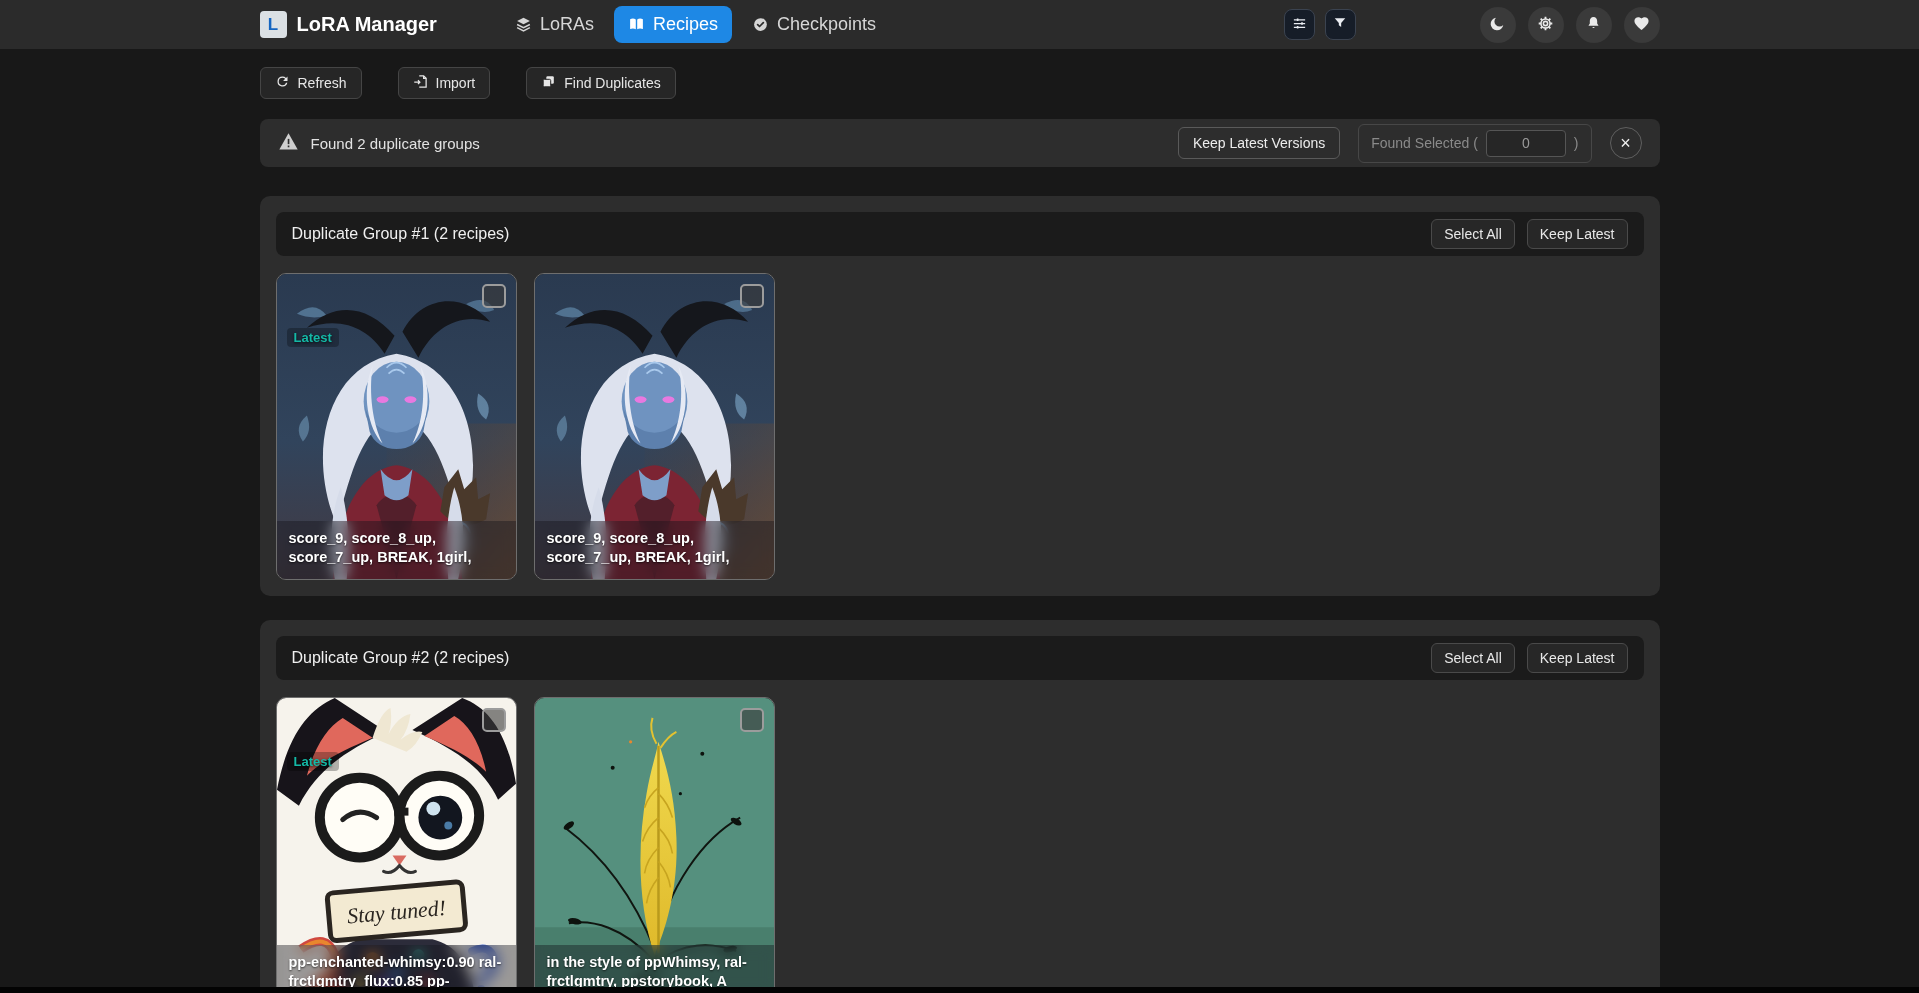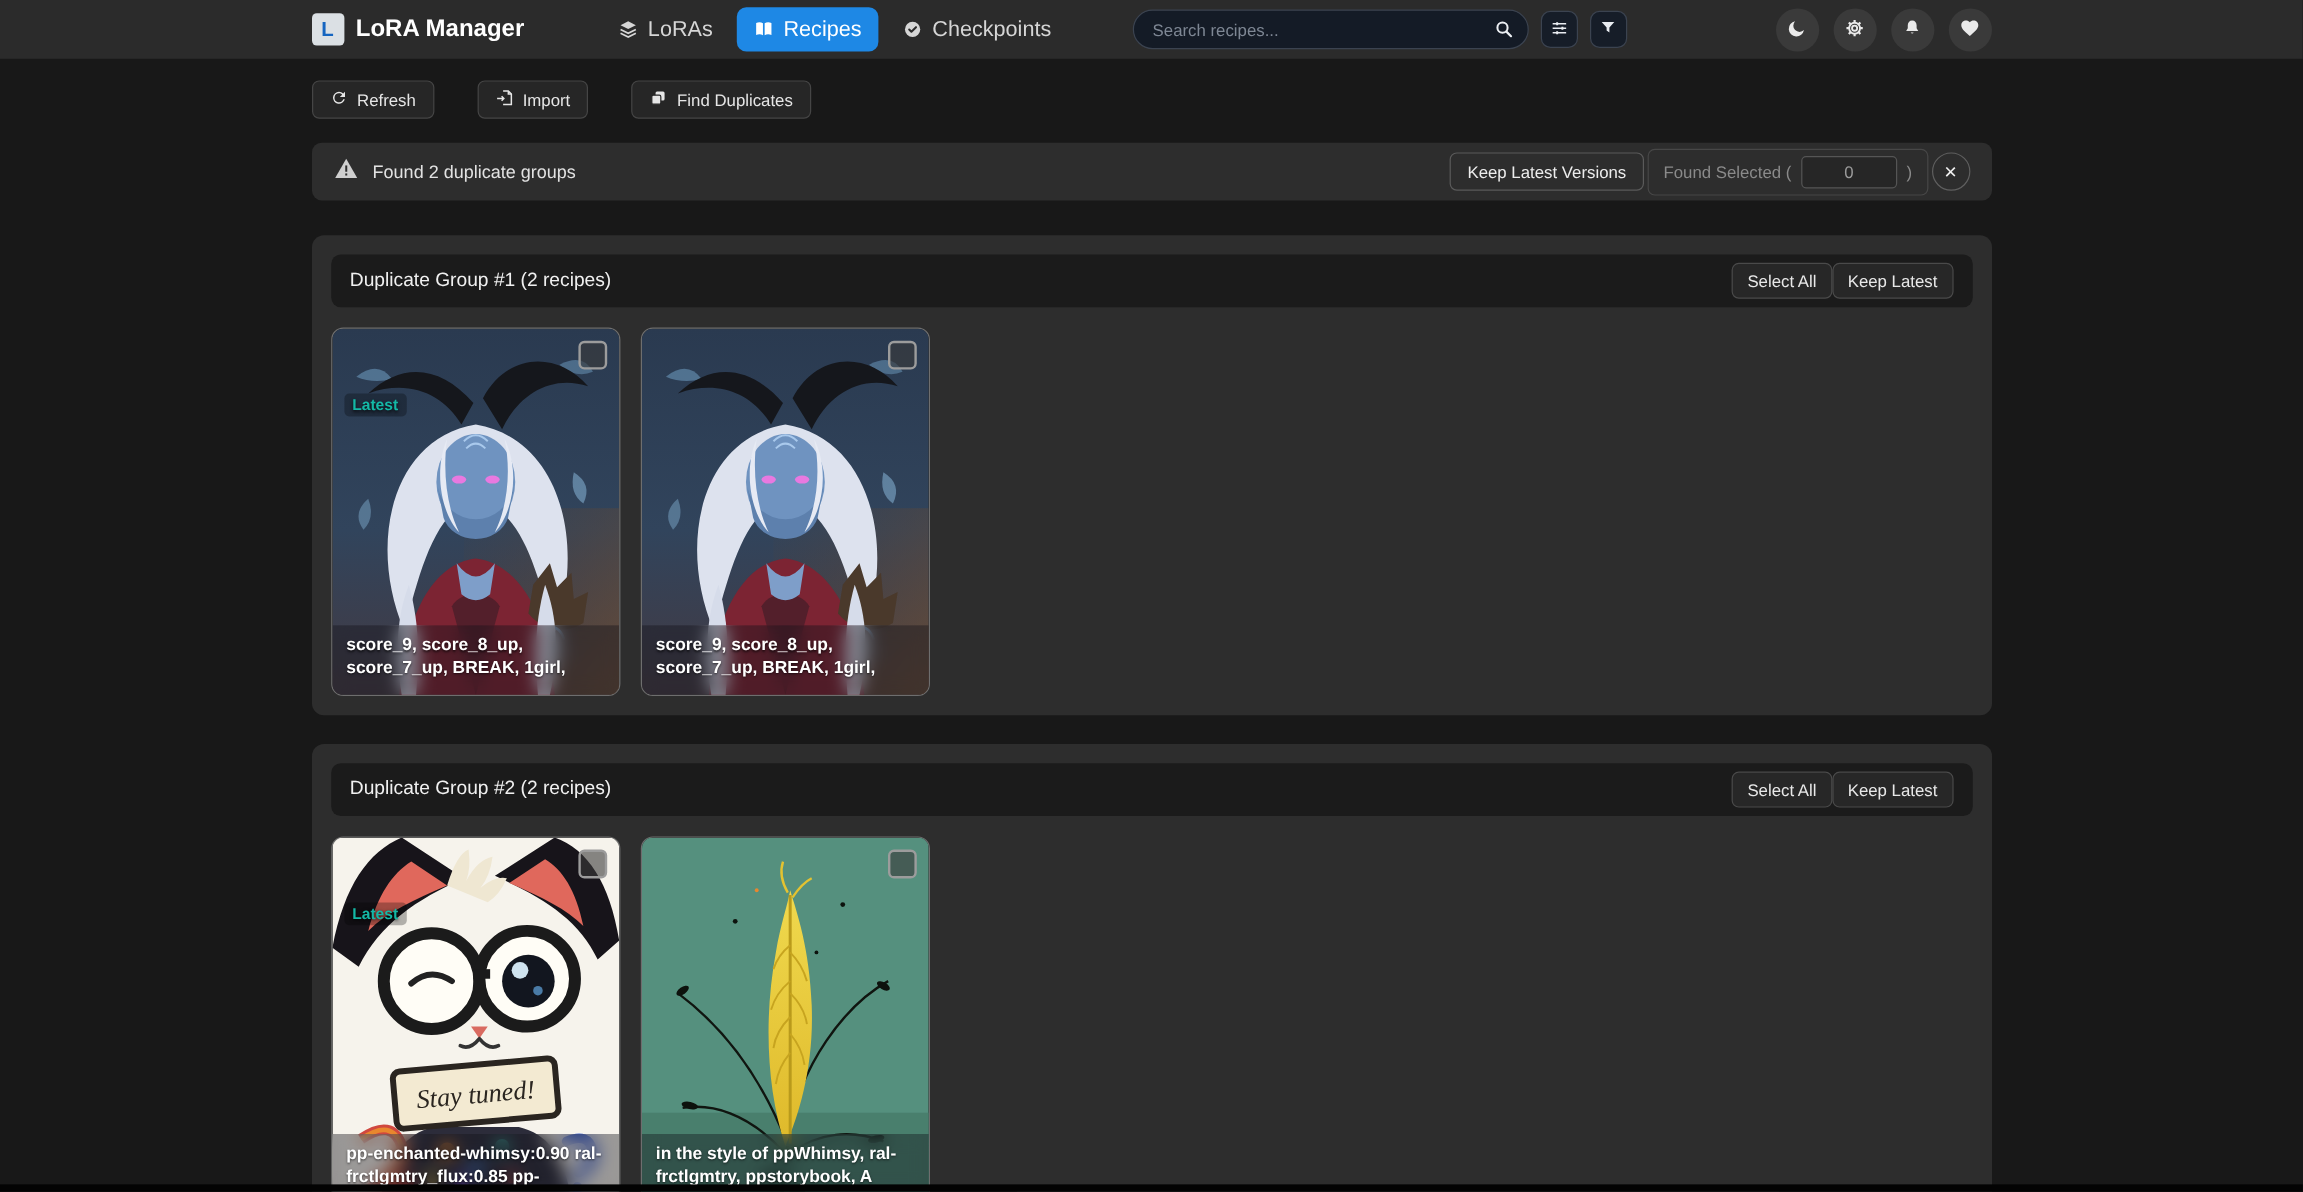--- a/index.html
+++ b/index.html
@@ -46,36 +46,36 @@
   
   .toolbar { display:flex; gap:36px; margin-top:18px; margin-bottom:20px; }
   .tbtn { display:flex; align-items:center; gap:8px; background:#262626; border:1px solid #454545;
     color:#e6e6e6; font-size:14px; padding:6px 14px; border-radius:6px; cursor:pointer;
     font-family:inherit; }
 
   
   .banner { display:flex; align-items:center; background:#2d2d2d; border-radius:8px;
     height:48px; padding:0 18px; margin-bottom:29px; }
   .banner-msg { font-size:15px; color:#e2e2e2; margin-left:12px; }
-  .banner-right { margin-left:auto; display:flex; align-items:center; gap:3px; }
+  .banner-right { margin-left:auto; display:flex; align-items:center; gap:18px; }
   .bbtn { background:transparent; border:1px solid #5a5a5a; color:#ededed; font-size:14px;
     padding:7px 14px; border-radius:6px; cursor:pointer; font-family:inherit; }
   .delete-group { display:flex; align-items:center; gap:8px; border:1px solid #474747;
     border-radius:6px; padding:5px 12px; color:#8a8a8a; font-size:14px; cursor:pointer; }
   .count-input { width:80px; height:27px; background:#262626; border:1px solid #555;
     border-radius:4px; color:#9a9a9a; text-align:center; font-size:14px; font-family:inherit; }
   .close-btn { width:32px; height:32px; border-radius:50%; background:transparent;
     border:1px solid #5f5f5f; color:#f0f0f0; font-size:18px; line-height:1; cursor:pointer; }
 
   
   .panel { background:#2d2d2d; border-radius:10px; padding:16px; margin-bottom:24px; }
   .group-header { background:#1b1b1b; border-radius:8px; height:44px; display:flex;
     align-items:center; padding:0 16px; margin-bottom:17px; }
   .group-title { font-size:16px; color:#f0f0f0; }
-  .group-actions { margin-left:auto; display:flex; gap:0; }
+  .group-actions { margin-left:auto; display:flex; gap:12px; }
   .gbtn { background:#272727; border:1px solid #4a4a4a; color:#e8e8e8; font-size:14px;
     padding:6px 12px; border-radius:6px; cursor:pointer; font-family:inherit; }
 
   .cards { display:flex; gap:17px; }
   .card { width:241px; height:307px; border-radius:10px; border:1px solid #6e6e6e;
     position:relative; overflow:hidden; background:#222; cursor:pointer; }
   .card .art { position:absolute; inset:0; width:100%; height:100%; display:block; }
   .badge { position:absolute; top:10px; left:10px; color:#14b8a6; font-size:13px; font-weight:bold;
     background:rgba(0,0,0,0.28); padding:2px 7px; border-radius:4px;
     text-shadow:0 1px 3px rgba(0,0,0,0.8);margin-top:44px; }
@@ -142,29 +142,20 @@
           <svg width="17" height="17" viewBox="0 0 24 24">
               <circle cx="12" cy="12" r="9" fill="currentColor"></circle>
               <path d="M8 12.2l2.6 2.6L16 9.4" stroke="#2b2b2b" stroke-width="2.4" fill="none" stroke-linecap="round" stroke-linejoin="round"></path>
             </svg>
         </span>
         <span>Checkpoints</span>
       </button>
     </nav>
 
     <div class="search-group">
-      <div class="search-wrap">
-        <input class="search-input" type="text" placeholder="Search recipes..." style="">
-        <span class="search-icon">
-          <svg width="17" height="17" viewBox="0 0 24 24">
-              <circle cx="10" cy="10" r="6" stroke="currentColor" stroke-width="2.4" fill="none"></circle>
-              <path d="M14.6 14.6 20 20" stroke="currentColor" stroke-width="2.6" stroke-linecap="round"></path>
-            </svg>
-        </span>
-      </div>
       <button class="sq-btn">
         <span>
           <svg width="15" height="15" viewBox="0 0 24 24" stroke="currentColor" stroke-width="2" fill="none">
               <path d="M3 6h18M3 12h18M3 18h18"></path>
               <path d="M9 4v4M16 10v4M9 16v4" stroke-width="2.6"></path>
             </svg>
         </span>
       </button>
       <button class="sq-btn">
         <span>

